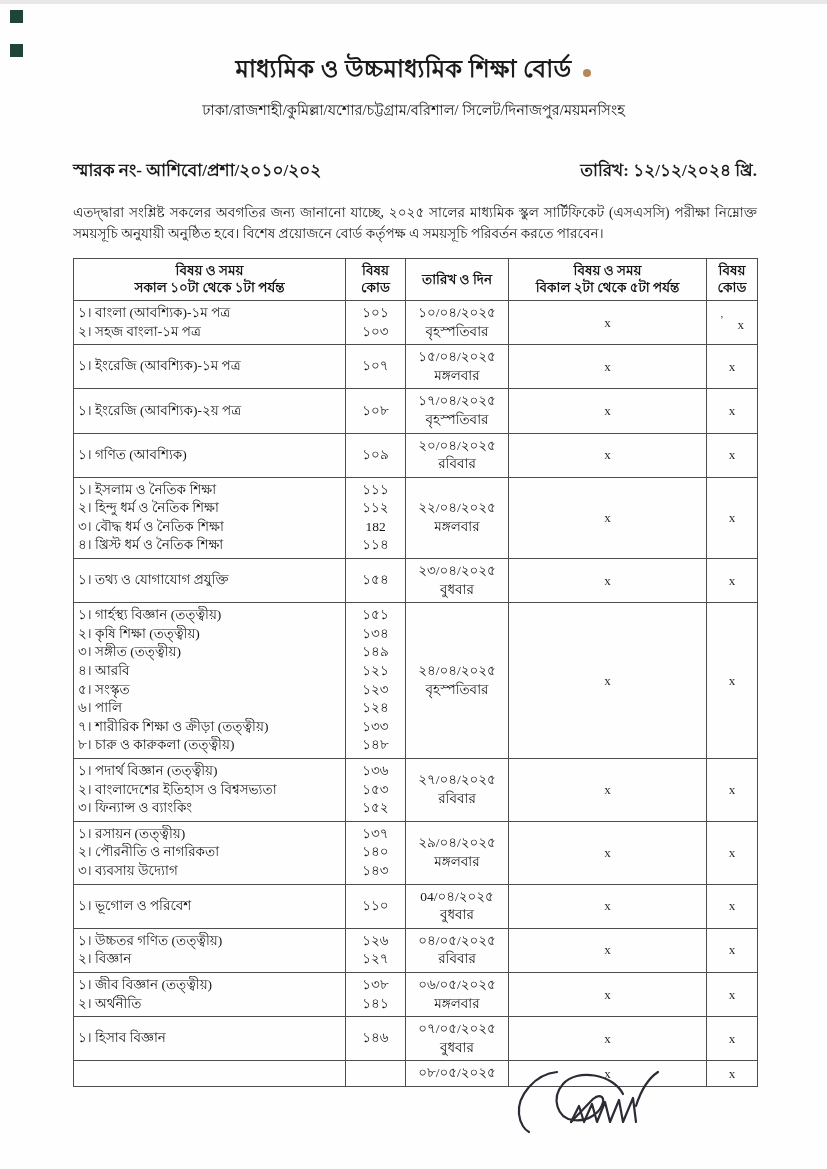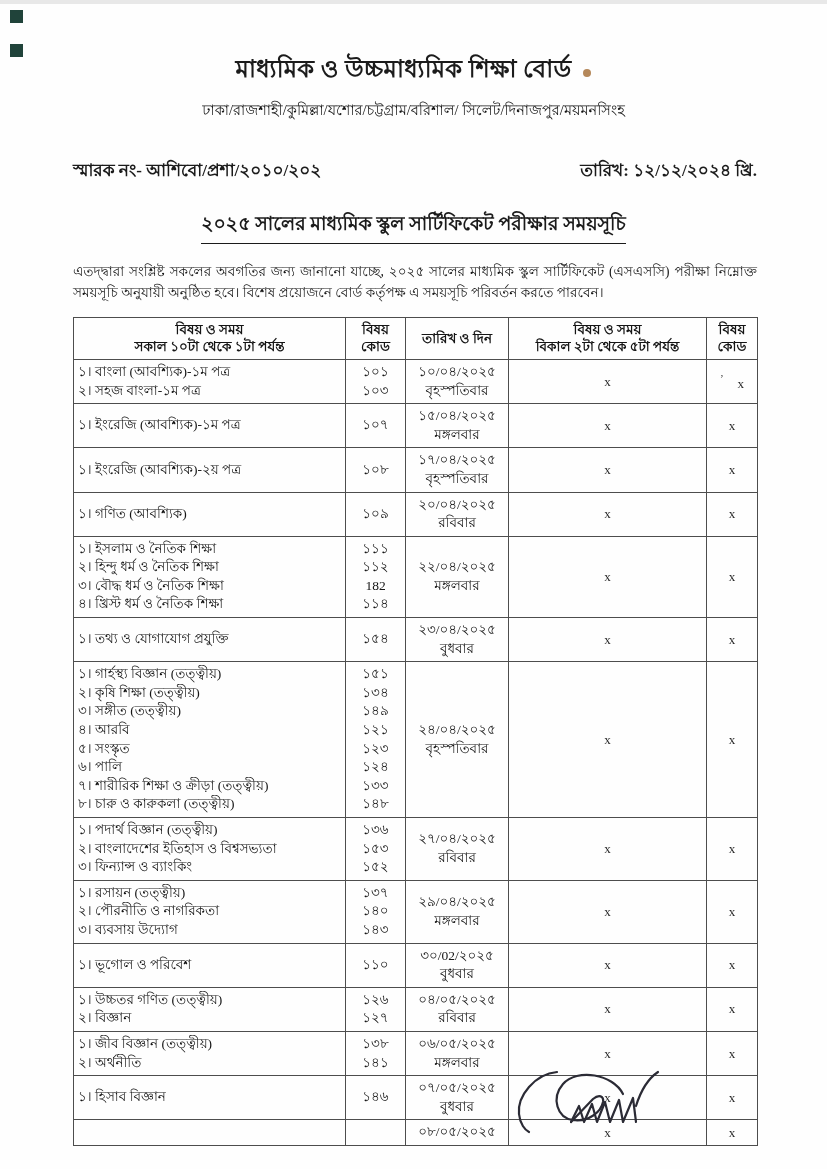--- a/index.html
+++ b/index.html
@@ -72,23 +72,20 @@
   <div class="doc-header">
     <span class="board-name">মাধ্যমিক ও উচ্চমাধ্যমিক শিক্ষা বোর্ড</span><span class="seal-dot"></span>
     <div class="regions">ঢাকা/রাজশাহী/কুমিল্লা/যশোর/চট্টগ্রাম/বরিশাল/ সিলেট/দিনাজপুর/ময়মনসিংহ</div>
   </div>
 
   <div class="memo-row">
     <span>স্মারক নং- আশিবো/প্রশা/২০১০/২০২</span>
     <span>তারিখ: ১২/১২/২০২৪ খ্রি.</span>
   </div>
 
-  <div class="title-wrap">
-    <span class="doc-title">২০২৫ সালের মাধ্যমিক স্কুল সার্টিফিকেট পরীক্ষার সময়সূচি</span>
-  </div>
 
   <div class="intro">এতদ্দ্বারা সংশ্লিষ্ট সকলের অবগতির জন্য জানানো যাচ্ছে, ২০২৫ সালের মাধ্যমিক স্কুল সার্টিফিকেট (এসএসসি) পরীক্ষা নিম্নোক্ত সময়সূচি অনুযায়ী অনুষ্ঠিত হবে। বিশেষ প্রয়োজনে বোর্ড কর্তৃপক্ষ এ সময়সূচি পরিবর্তন করতে পারবেন।</div>
 
   <table class="schedule">
     <colgroup>
       <col style="width:272px">
         <col style="width:60px">
         <col style="width:103px">
         <col style="width:198px">
         <col style="width:51px">
@@ -274,21 +271,21 @@
           <td class="c-x">x</td>
         </tr>
         <tr>
           <td class="c-subj">
             <div class="subj-line">১। ভূগোল ও পরিবেশ</div>
           </td>
           <td class="c-code">
             <div class="code-line">১১০</div>
           </td>
           <td class="c-date">
-            <div class="date-line">৩০/02/২০২৫</div>
+            <div class="date-line">04/০৪/২০২৫</div>
             <div class="day-line">বুধবার</div>
           </td>
           <td class="c-x">x</td>
           <td class="c-x">x</td>
         </tr>
         <tr>
           <td class="c-subj">
             <div class="subj-line">১। উচ্চতর গণিত (তত্ত্বীয়)</div>
             <div class="subj-line">২। বিজ্ঞান</div>
           </td>

